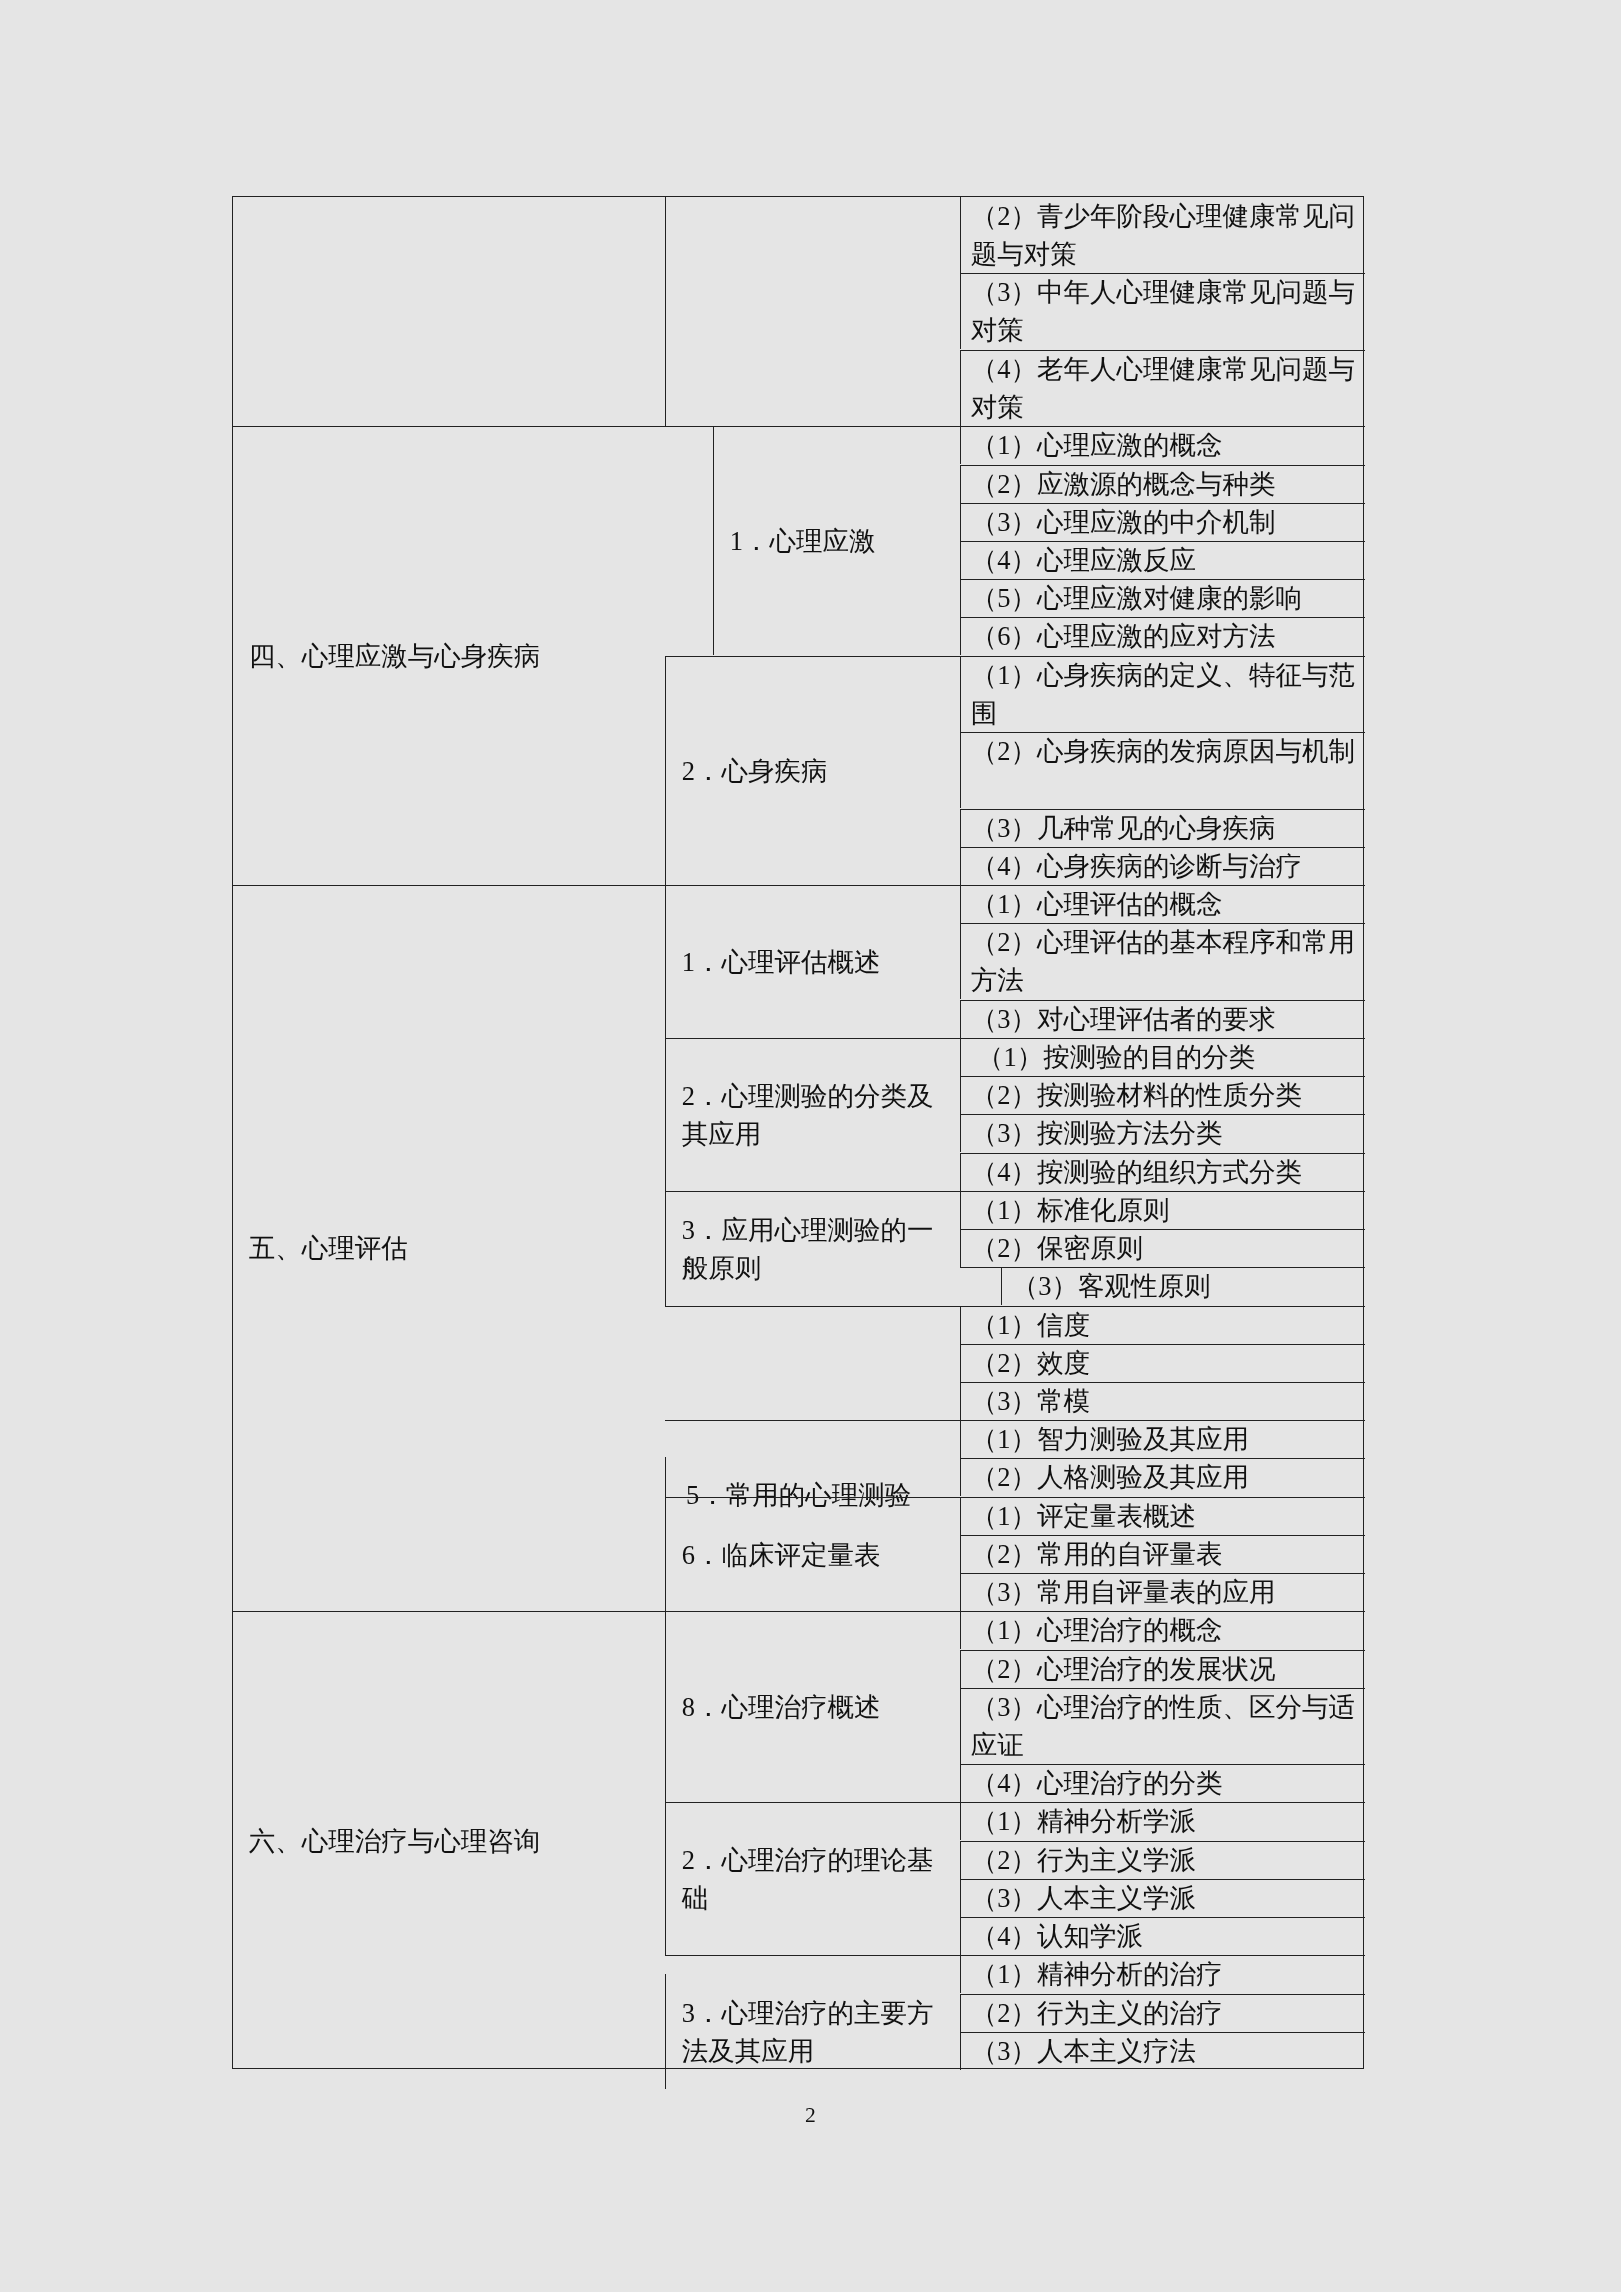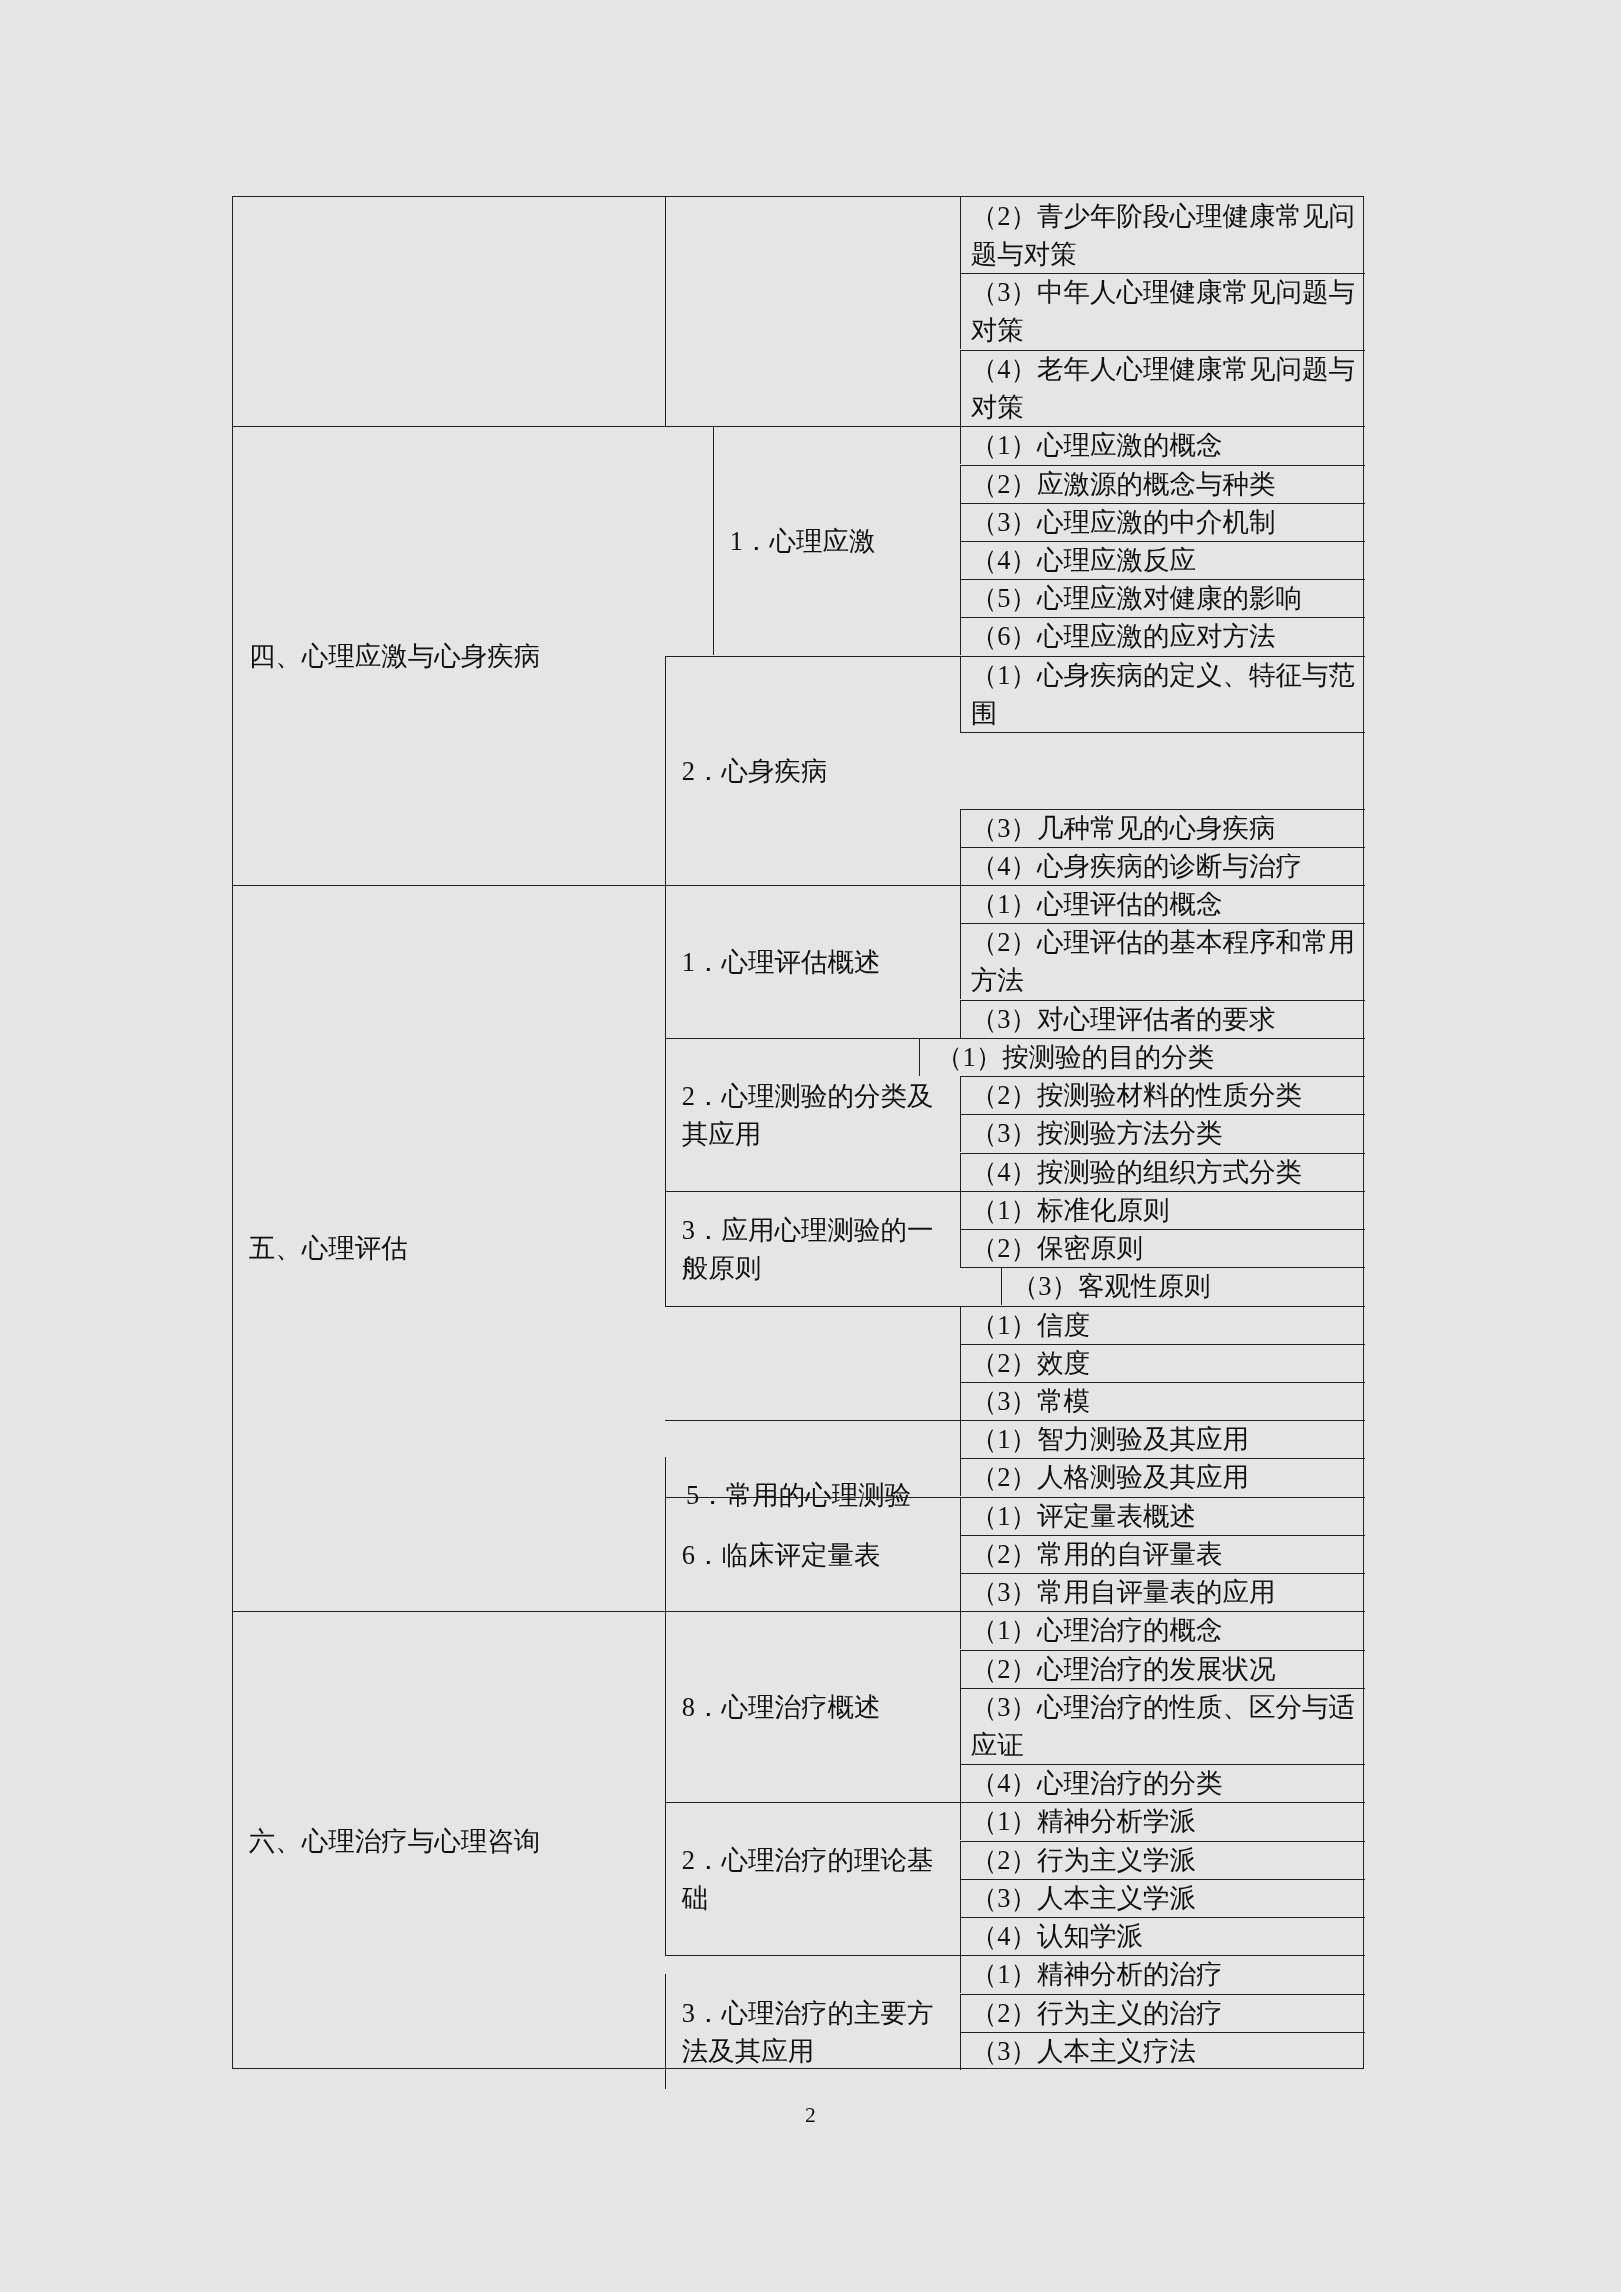--- a/index.html
+++ b/index.html
@@ -78,20 +78,23 @@
         <span class="txt">（6）心理应激的应对方法</span>
       </div>
       <div class="cell c2" style="left: 432px; top: 229px; width: 295px; height: 229px; margin-left: 48px;">
         <span class="txt">1．心理应激</span>
       </div>
       <div class="hline" style="left: 432px; top: 459px; width: 700px;"></div>
       <div class="cell c3" style="left: 727px; top: 459px; width: 405px; height: 76px;">
         <span class="txt">（1）心身疾病的定义、特征与范围</span>
       </div>
       <div class="hline" style="left: 727px; top: 535px; width: 405px;"></div>
+      <div class="cell c3" style="left: 727px; top: 535px; width: 405px; height: 76px;">
+        <span class="txt">（2）心身疾病的发病原因与机制</span>
+      </div>
       <div class="hline" style="left: 727px; top: 612px; width: 405px;"></div>
       <div class="cell c3" style="left: 727px; top: 612px; width: 405px; height: 38px;">
         <span class="txt">（3）几种常见的心身疾病</span>
       </div>
       <div class="hline" style="left: 727px; top: 650px; width: 405px;"></div>
       <div class="cell c3" style="left: 727px; top: 650px; width: 405px; height: 38px;">
         <span class="txt">（4）心身疾病的诊断与治疗</span>
       </div>
       <div class="cell c2" style="left: 432px; top: 459px; width: 295px; height: 229px;">
         <span class="txt">2．心身疾病</span>
@@ -108,21 +111,21 @@
         <span class="txt">（2）心理评估的基本程序和常用方法</span>
       </div>
       <div class="hline" style="left: 727px; top: 803px; width: 405px;"></div>
       <div class="cell c3" style="left: 727px; top: 803px; width: 405px; height: 38px;">
         <span class="txt">（3）对心理评估者的要求</span>
       </div>
       <div class="cell c2" style="left: 432px; top: 688px; width: 295px; height: 153px;">
         <span class="txt">1．心理评估概述</span>
       </div>
       <div class="hline" style="left: 432px; top: 841px; width: 700px;"></div>
-      <div class="cell c3" style="left: 686px; top: 841px; width: 405px; height: 38px; padding-left: 16px;">
+      <div class="cell c3" style="left: 727px; top: 841px; width: 405px; height: 38px; padding-left: 16px;">
         <span class="txt">（1）按测验的目的分类</span>
       </div>
       <div class="hline" style="left: 727px; top: 879px; width: 405px;"></div>
       <div class="cell c3" style="left: 727px; top: 879px; width: 405px; height: 38px;">
         <span class="txt">（2）按测验材料的性质分类</span>
       </div>
       <div class="hline" style="left: 727px; top: 917px; width: 405px;"></div>
       <div class="cell c3" style="left: 727px; top: 917px; width: 405px; height: 38px;">
         <span class="txt">（3）按测验方法分类</span>
       </div>

